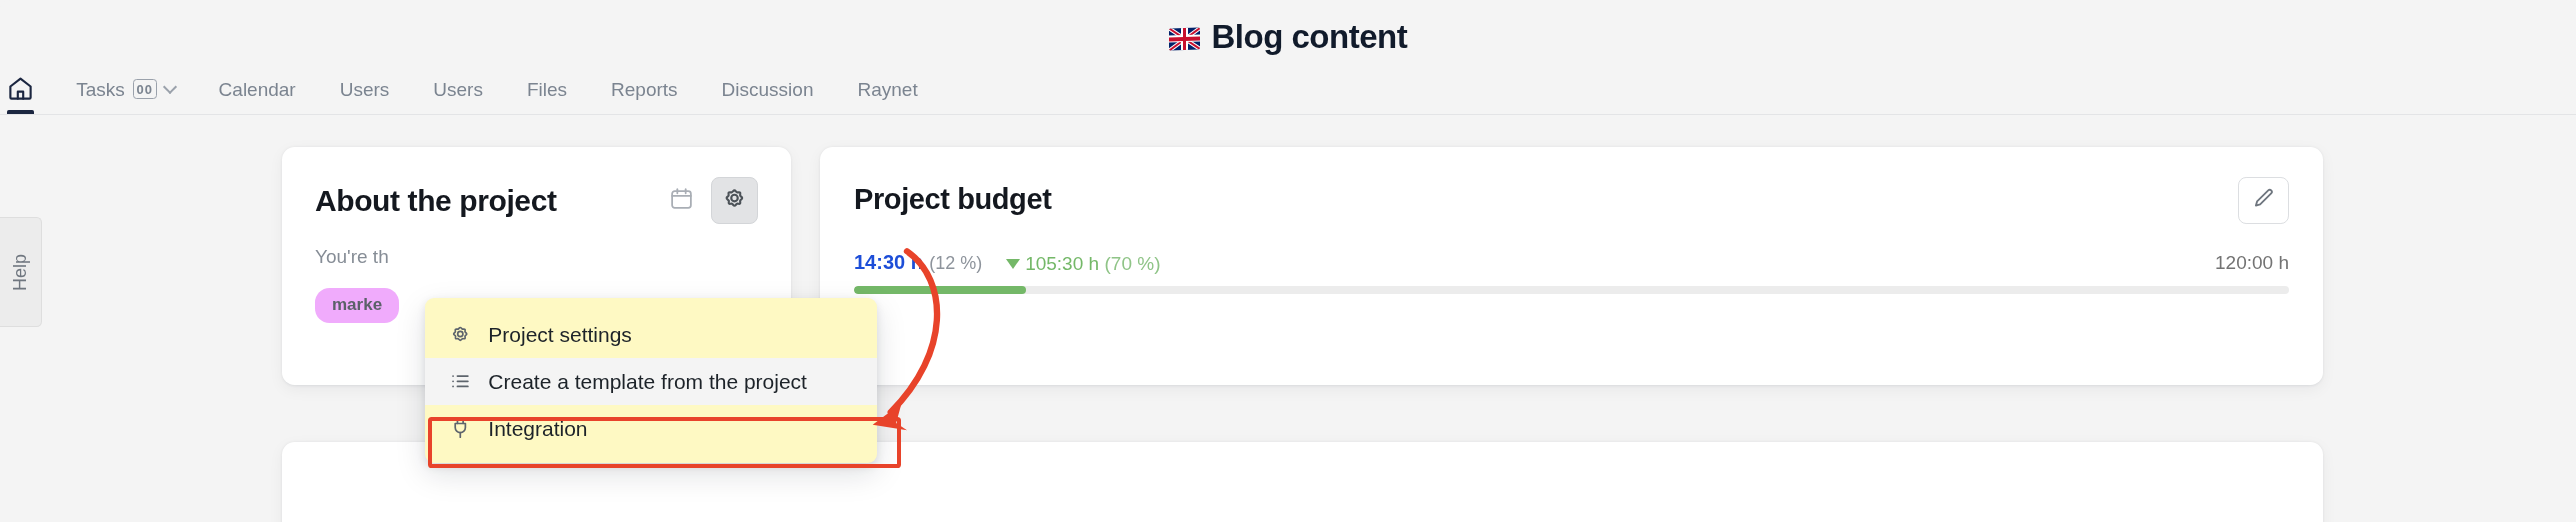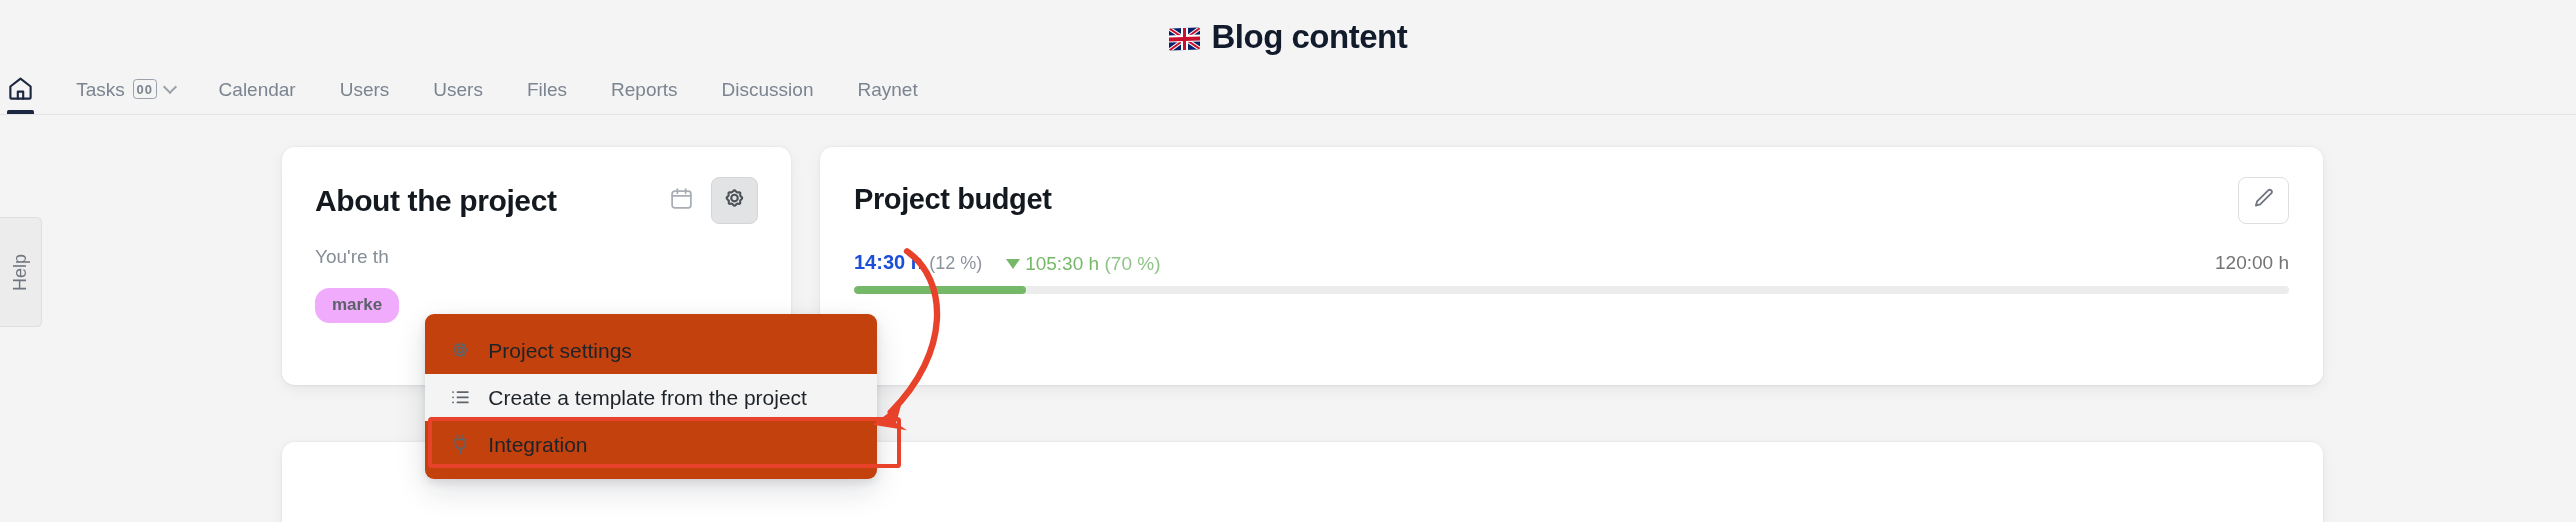--- a/index.html
+++ b/index.html
@@ -321,23 +321,23 @@
     height: 108px;
     background: #fff;
     border-radius: 12.6px;
     box-shadow: 0 0.9px 2.7px rgba(16,24,40,0.07), 0 4.5px 14.5px rgba(16,24,40,0.05);
   }
 
   
   .dropdown {
     position: absolute;
     left: 425px;
-    top: 314px;
+    top: 298px;
     width: 452px;
-    background: #c2410c;
+    background: #fef9c3;
     border-radius: 9px;
     box-shadow: 0 3.6px 9px rgba(16,24,40,0.10), 0 11px 31px rgba(16,24,40,0.13);
     padding: 12.6px 0 11px 0;
     z-index: 40;
   }
 
   .menu-item {
     display: flex;
     align-items: center;
     gap: 16.3px;

